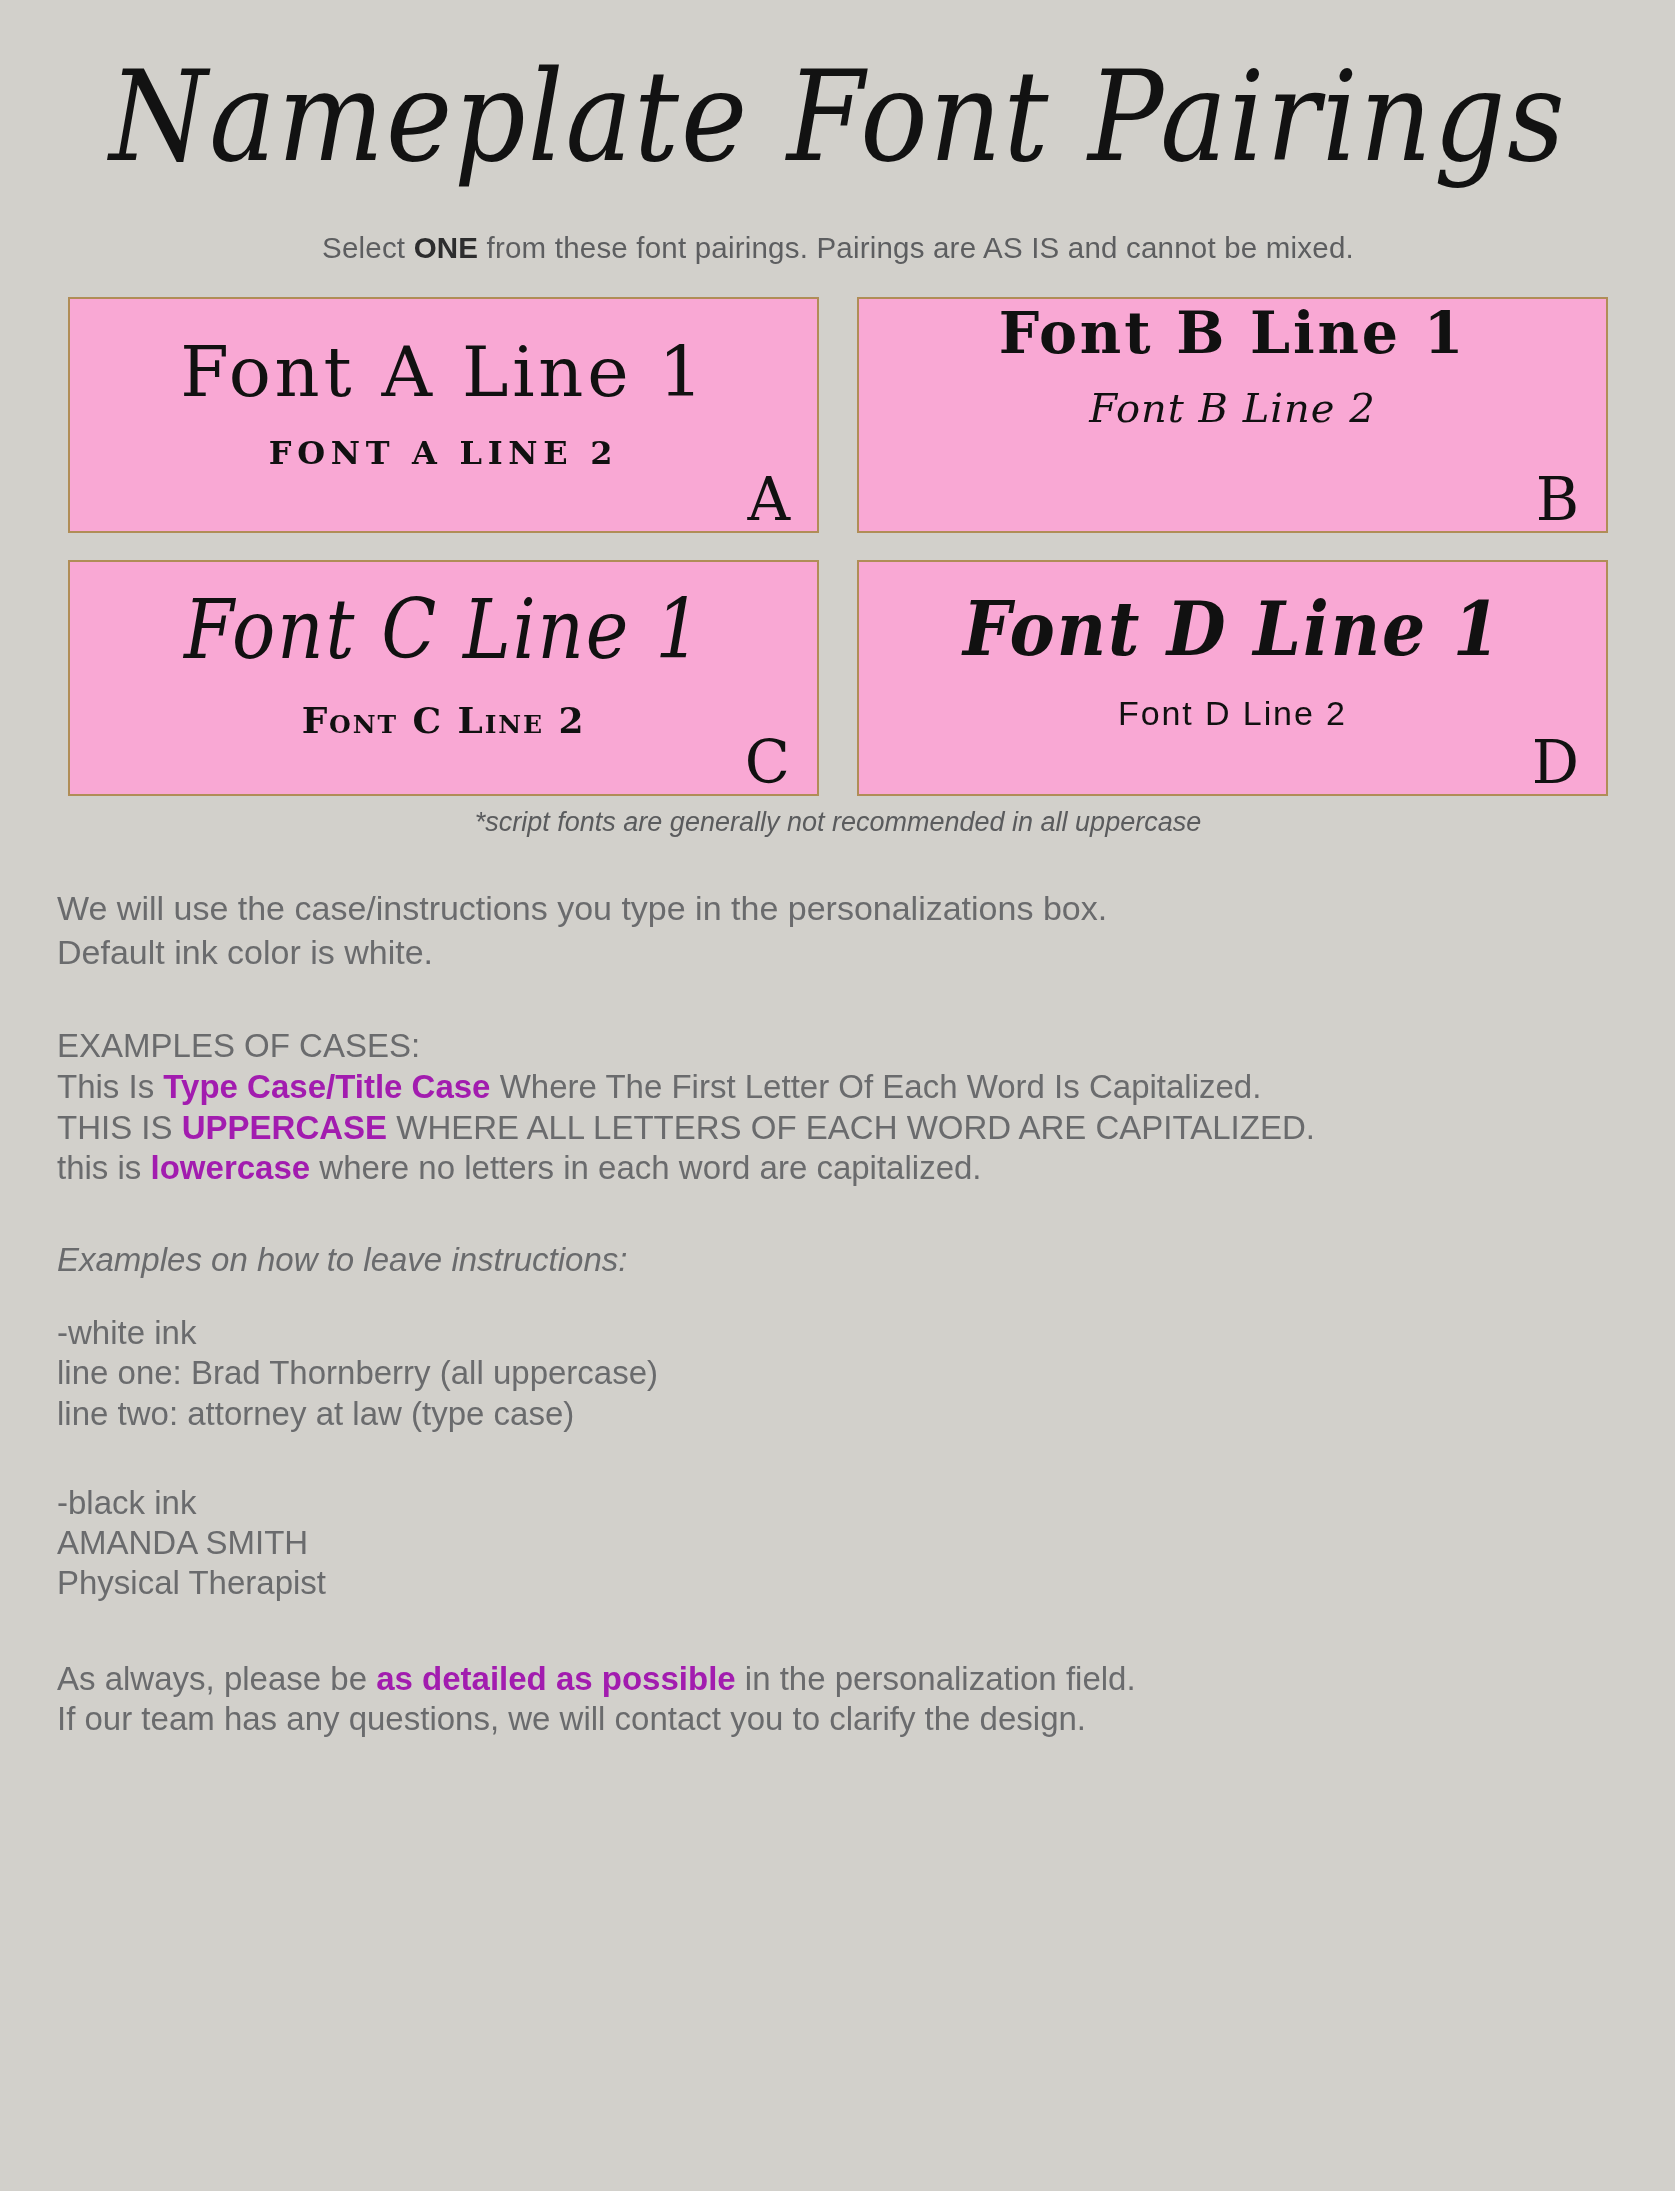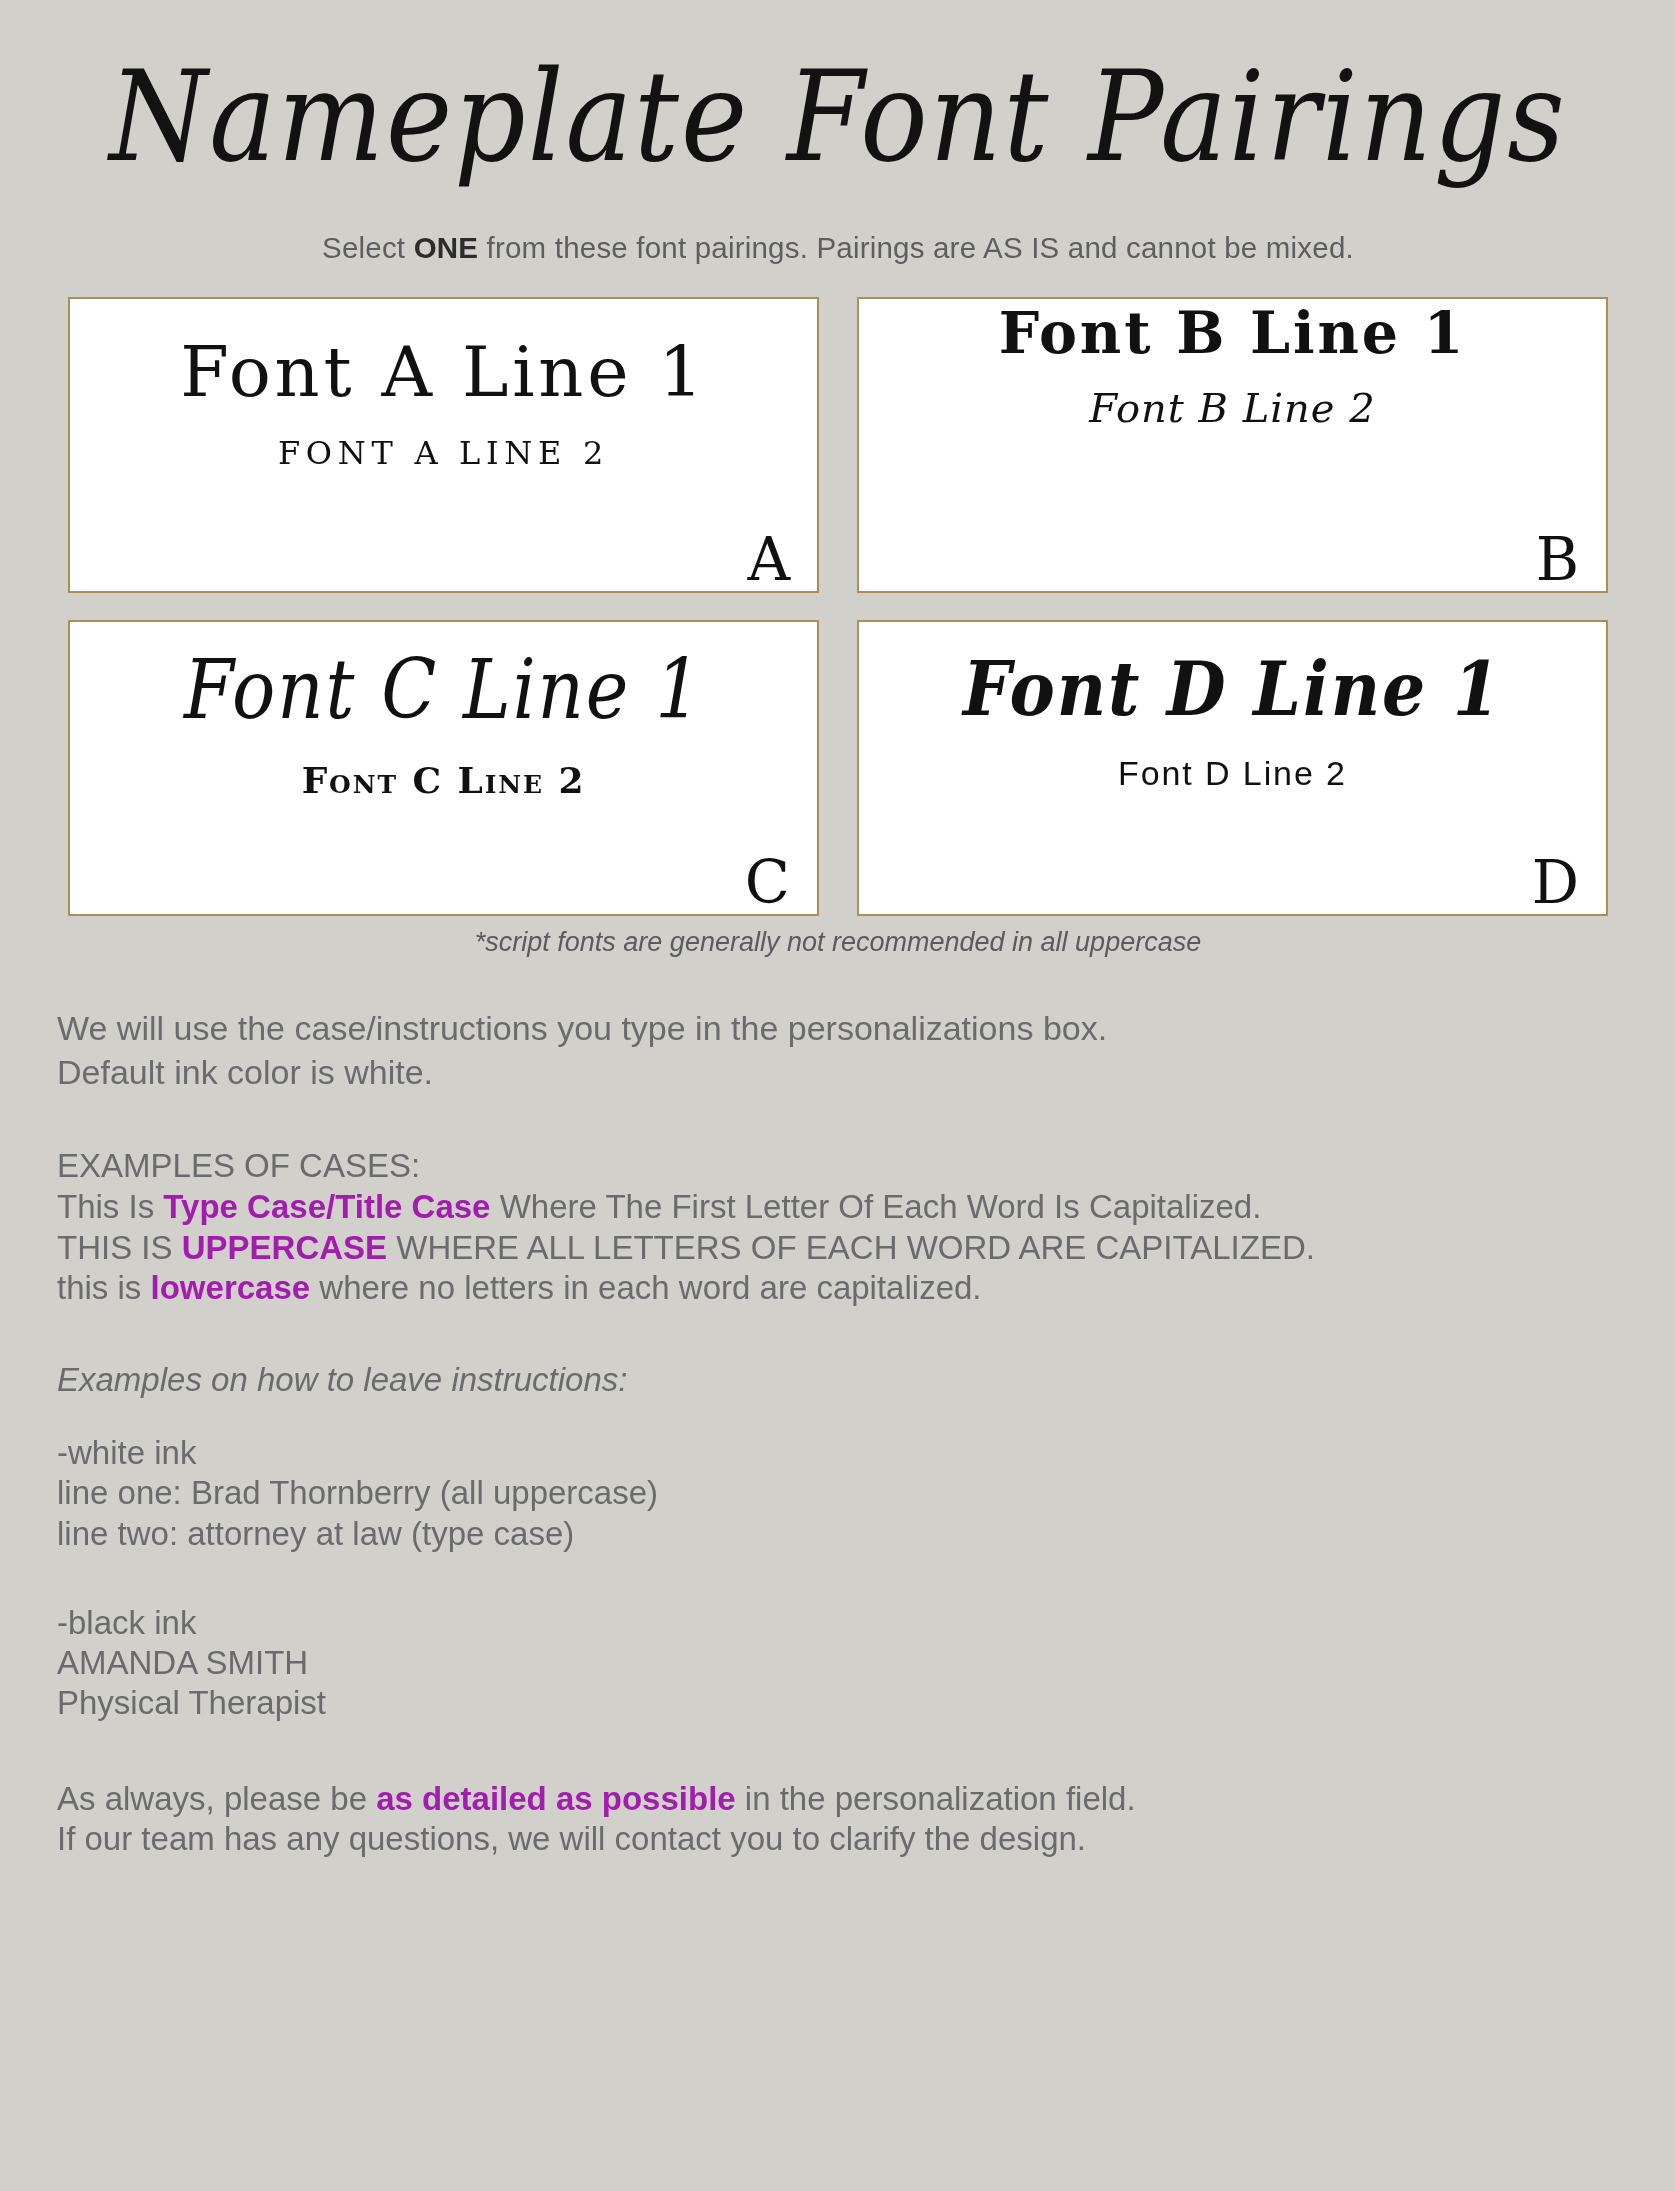--- a/index.html
+++ b/index.html
@@ -51,23 +51,23 @@
   .cards {
     margin-top: 32px;
     display: flex;
     flex-wrap: wrap;
     gap: 27px 38px;
     justify-content: center;
   }
   .card {
     position: relative;
     width: 751px;
-    height: 296px;
+    height: 236px;
     border: 2.9px solid #b08d57;
-    background: #ffffff;
+    background: #f9a8d4;
     box-sizing: border-box;
     overflow: hidden;
   }
   .card .letter {
     position: absolute;
     right: 27px;
     bottom: 1.9px;
     font-family: "DejaVu Serif", serif;
     font-size: 59px;
     color: #111;
@@ -89,20 +89,21 @@
     font-family: "DejaVu Serif", serif;
     font-size: 70px;
     letter-spacing: 3.8px;
     margin-top: 32px;
   }
   .card-a .l2 {
     font-family: "DejaVu Serif", serif;
     font-size: 32px;
     letter-spacing: 5.7px;
     margin-top: 21px;
+    font-weight: bold;
   }
 
   
   .card-b .l1 {
     font-family: "DejaVu Serif", serif;
     font-weight: 700;
     font-size: 57px;
     letter-spacing: 2.9px;
   }
   .card-b .l2 {

